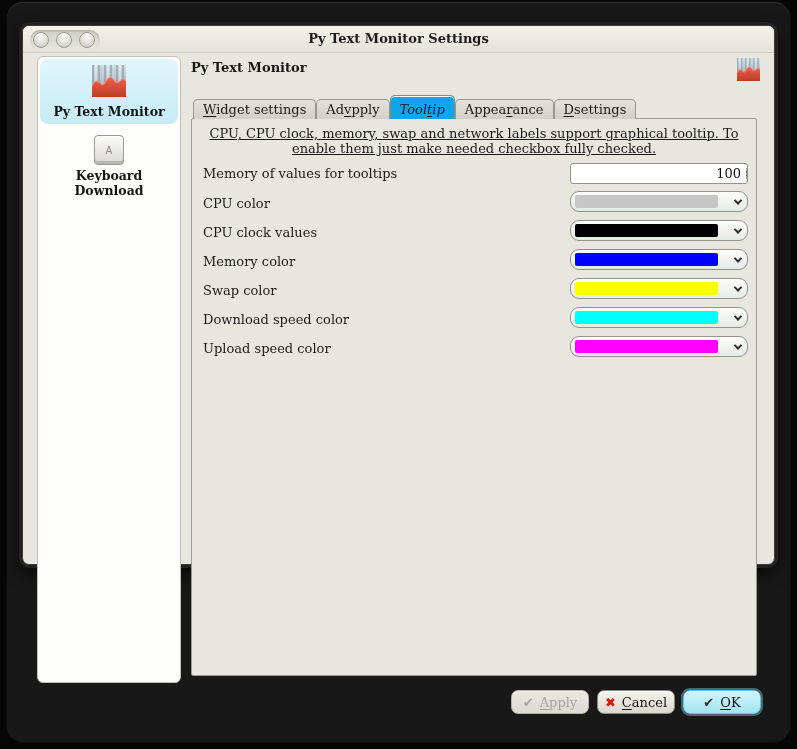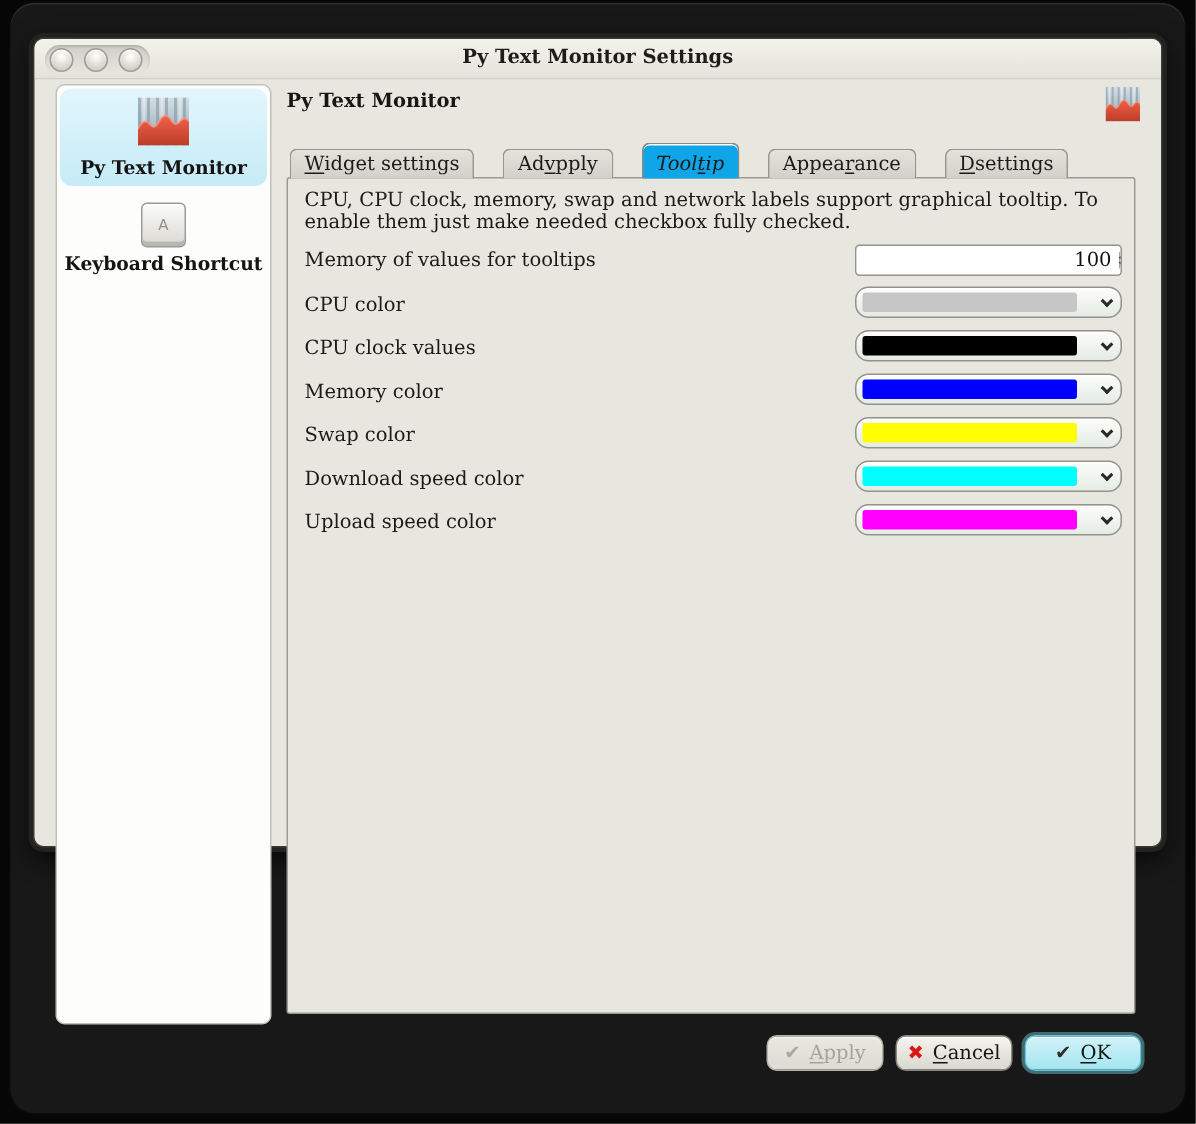--- a/index.html
+++ b/index.html
@@ -43,32 +43,32 @@
     font-family:"DejaVu Sans",sans-serif; font-size:10px; color:#8e8d88; }
 
   
   .panel-header { position:absolute; left:168px; top:34px; font-size:13px;
     font-weight:bold; color:#161614; }
   .app-icon-small { position:absolute; left:714px; top:32px; width:23px; height:23px; }
 
   
   .tabbar { position:absolute; left:170px; top:69px; height:24px; display:flex;
     align-items:flex-end; z-index:3; }
-  .tab { height:20px; margin-right:19px; padding:2px 9px 0; font-size:13px; color:#1a1a18;
+  .tab { height:20px; margin-right:0; padding:2px 9px 0; font-size:13px; color:#1a1a18;
     background:linear-gradient(#e4e3db,#d2d1c9); border:1px solid #98978f;
     border-bottom:none; border-radius:5px 5px 0 0; white-space:nowrap; cursor:default; }
   .tab.active { height:24px; padding-top:6px; background:#0ea5e9;
     border-color:#8b8a82; box-shadow:inset 0 1px 0 #fff;font-style:italic; }
   .accel { text-decoration:underline; text-underline-offset:2px; }
 
   
   .tab-frame { position:absolute; left:168px; top:92px; width:566px; height:558px;
     background:#e8e7df; border:1px solid #9b9a92; border-radius:2px; z-index:2; }
-  .description { position:absolute; left:11px; right:11px; top:7px; 
-    font-size:13px; line-height:15px; color:#1a1a18; }
+  .description { position:absolute; left:11px; right:11px; top:7px; text-align:center;
+    font-size:13px; line-height:15px; color:#1a1a18;text-decoration:underline; }
 
   .form-label { position:absolute; left:11px; font-size:13px; color:#1a1a18; }
   .control { position:absolute; left:378px; width:178px; height:21px; }
 
   
   .spinbox { display:flex; border:1px solid #94938b; border-radius:3px;
     background:#fff; overflow:hidden; height:100%;align-items:center; }
   .spin-input { flex:1; border:none; outline:none; background:#fff; text-align:right;
     padding-right:5px; font-family:"DejaVu Serif","Liberation Serif",serif;
     font-size:13px; color:#111; }
@@ -155,21 +155,21 @@
     <div class="side-item selected">
       <svg class="icon-monitor">
           <use href="#icon-monitor"></use>
         </svg>
       <div class="side-label">Py Text Monitor</div>
     </div>
     <div class="side-item">
       <div class="keycap">
         <span>A</span>
       </div>
-      <div class="side-label">Keyboard Shortcut</div>
+      <div class="side-label">Keyboard Download</div>
     </div>
   </div>
 
   <div class="panel-header">Py Text Monitor</div>
   <svg class="app-icon-small">
       <use href="#icon-monitor"></use>
     </svg>
 
   <div class="tabbar">
     <div class="tab"><span></span><span class="accel">W</span><span>idget settings</span></div>

